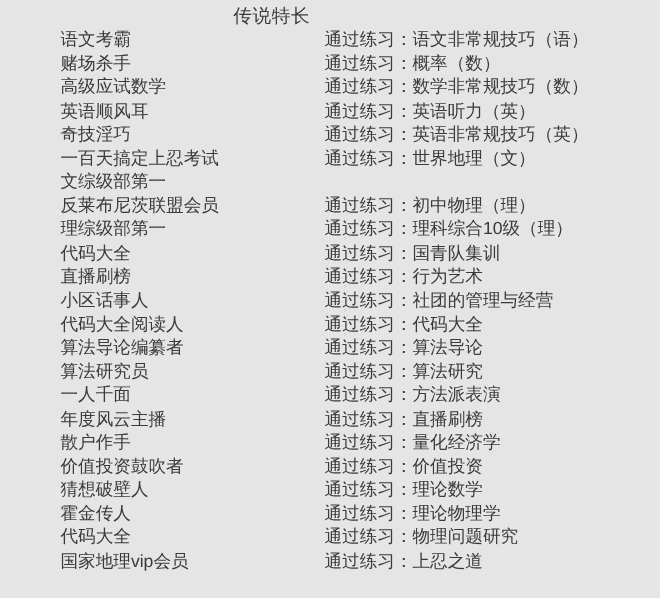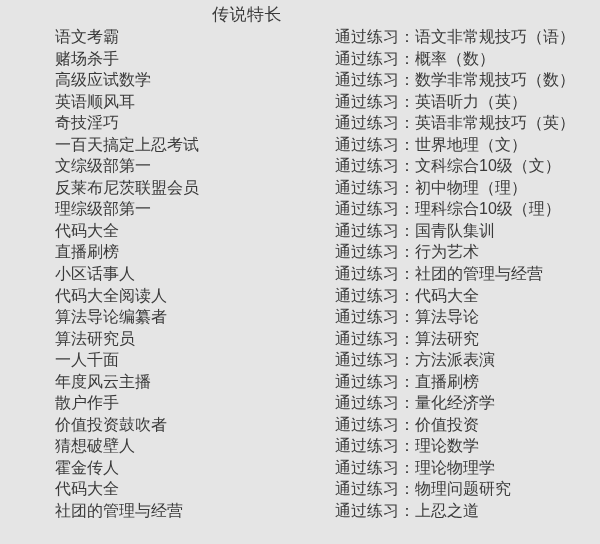--- a/index.html
+++ b/index.html
@@ -28,21 +28,20 @@
   }
   .trait-list {
     margin-top: 0;
   }
   .trait-row {
     display: flex;
     align-items: baseline;
     line-height: 21.55px;
     font-size: 16px;
     white-space: nowrap;
-    gap: 40px;
   }
   .trait-name {
     margin-left: 55px;
     width: 240px;
     flex: 0 0 240px;
     overflow: visible;
   }
   .trait-requirement {
     flex: 1 1 auto;
   }
@@ -73,21 +72,20 @@
       <div class="trait-row">
     <span class="trait-name">奇技淫巧</span>
     <span class="trait-requirement">通过练习：英语非常规技巧（英）</span>
   </div>
       <div class="trait-row">
     <span class="trait-name">一百天搞定上忍考试</span>
     <span class="trait-requirement">通过练习：世界地理（文）</span>
   </div>
       <div class="trait-row">
     <span class="trait-name">文综级部第一</span>
-    <span class="trait-requirement">通过练习：文科综合10级（文）</span>
   </div>
       <div class="trait-row">
     <span class="trait-name">反莱布尼茨联盟会员</span>
     <span class="trait-requirement">通过练习：初中物理（理）</span>
   </div>
       <div class="trait-row">
     <span class="trait-name">理综级部第一</span>
     <span class="trait-requirement">通过练习：理科综合10级（理）</span>
   </div>
       <div class="trait-row">
@@ -136,17 +134,17 @@
   </div>
       <div class="trait-row">
     <span class="trait-name">霍金传人</span>
     <span class="trait-requirement">通过练习：理论物理学</span>
   </div>
       <div class="trait-row">
     <span class="trait-name">代码大全</span>
     <span class="trait-requirement">通过练习：物理问题研究</span>
   </div>
       <div class="trait-row">
-    <span class="trait-name">社团的管理与经营</span>
+    <span class="trait-name">国家地理vip会员</span>
     <span class="trait-requirement">通过练习：上忍之道</span>
   </div>
     </div>
 </div>
 
 </body></html>

